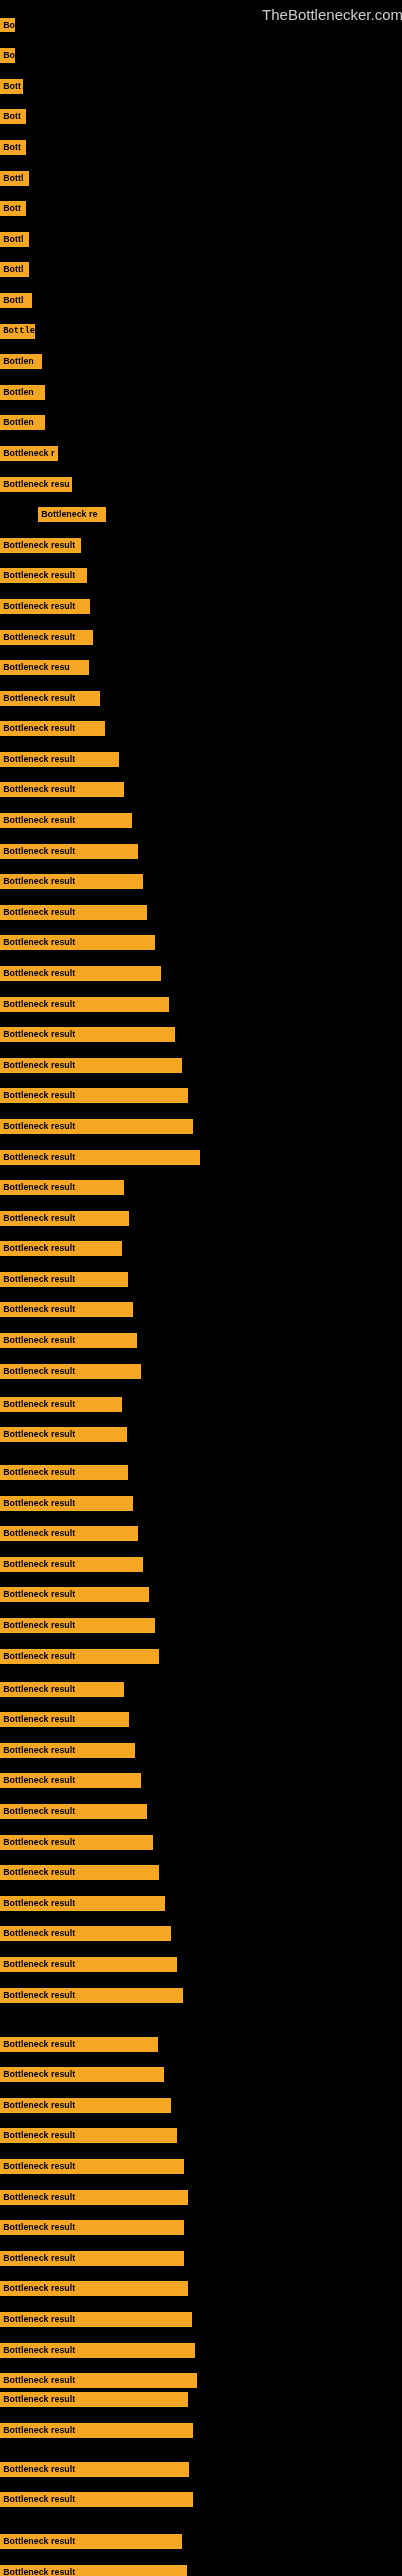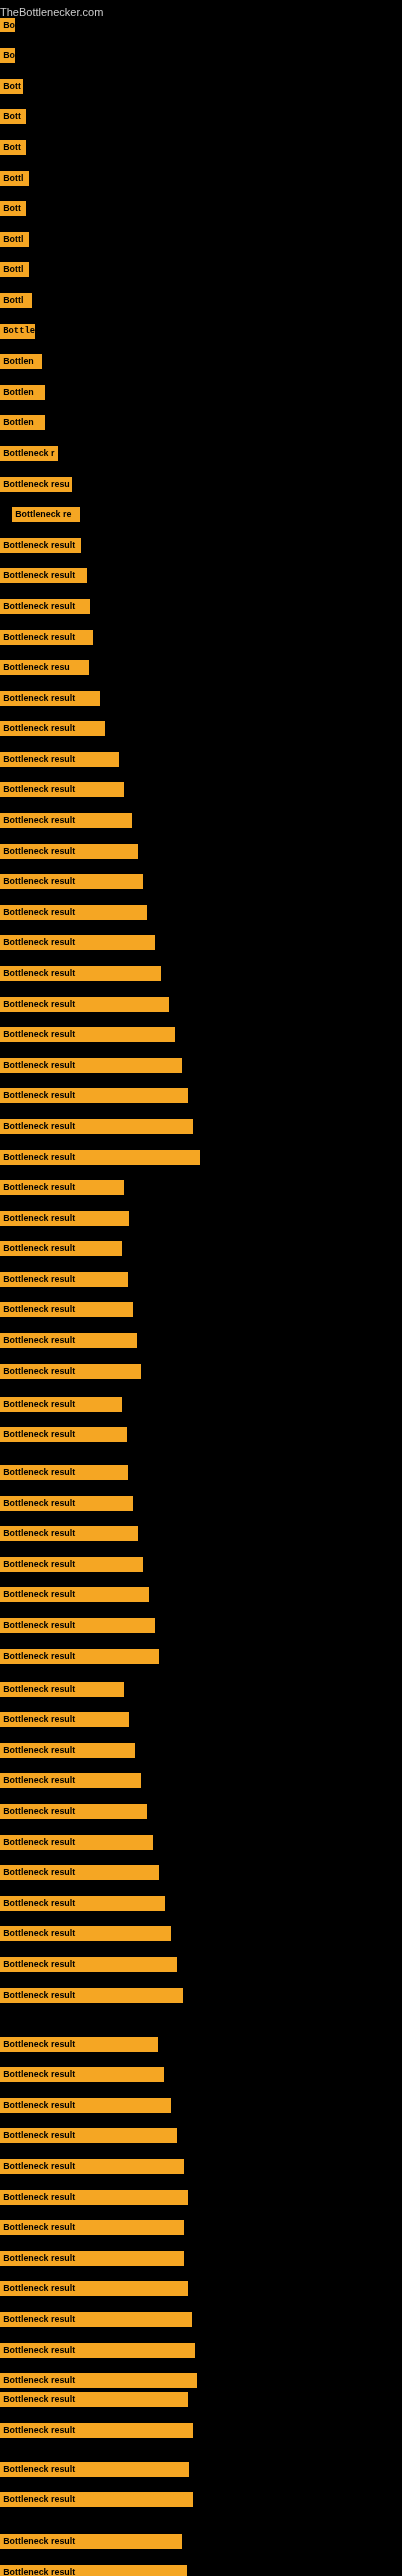--- a/index.html
+++ b/index.html
@@ -9,22 +9,22 @@
     }
     body {
       background-color: #000;
       width: 403px;
       min-height: 2576px;
       font-family: Arial, sans-serif;
       position: relative;
     }
     .site-title {
       color: #ccc;
-      font-size: 11px;
-      text-align: left;
+      font-size: 15px;
+      text-align: right;
       padding: 6.4px 0 3.2px 0;
       position: absolute;
       top: 0;
       width: 100%;
     }
     .bar-container {
       position: absolute;
       left: 0;
     }
     .bar-label {
@@ -52,21 +52,21 @@
 <div class="bar-container" style="top: 201px; left: 0px;"><span class="bar-label" style="width: 26px;">Bott</span></div>
 <div class="bar-container" style="top: 232px; left: 0px;"><span class="bar-label" style="width: 29px;">Bottl</span></div>
 <div class="bar-container" style="top: 262px; left: 0px;"><span class="bar-label" style="width: 29px;">Bottl</span></div>
 <div class="bar-container" style="top: 293px; left: 0px;"><span class="bar-label" style="width: 32px;">Bottl</span></div>
 <div class="bar-container" style="top: 324px; left: 0px; font-family: Liberation Mono, monospace;"><span class="bar-label" style="width: 35px;">Bottle</span></div>
 <div class="bar-container" style="top: 354px; left: 0px;"><span class="bar-label" style="width: 42px;">Bottlen</span></div>
 <div class="bar-container" style="top: 385px; left: 0px;"><span class="bar-label" style="width: 45px;">Bottlen</span></div>
 <div class="bar-container" style="top: 415px; left: 0px;"><span class="bar-label" style="width: 45px;">Bottlen</span></div>
 <div class="bar-container" style="top: 446px; left: 0px;"><span class="bar-label" style="width: 58px;">Bottleneck r</span></div>
 <div class="bar-container" style="top: 477px; left: 0px;"><span class="bar-label" style="width: 72px;">Bottleneck resu</span></div>
-<div class="bar-container" style="top: 507px; left: 12px;"><span class="bar-label" style="width: 68px;">Bottleneck re</span></div>
+<div class="bar-container" style="top: 507px; left: 0px; padding-left: 38px;"><span class="bar-label" style="width: 68px;">Bottleneck re</span></div>
 <div class="bar-container" style="top: 538px; left: 0px;"><span class="bar-label" style="width: 81px;">Bottleneck result</span></div>
 <div class="bar-container" style="top: 568px; left: 0px;"><span class="bar-label" style="width: 87px;">Bottleneck result</span></div>
 <div class="bar-container" style="top: 599px; left: 0px;"><span class="bar-label" style="width: 90px;">Bottleneck result</span></div>
 <div class="bar-container" style="top: 630px; left: 0px;"><span class="bar-label" style="width: 93px;">Bottleneck result</span></div>
 <div class="bar-container" style="top: 660px; left: 0px;"><span class="bar-label" style="width: 89px;">Bottleneck resu</span></div>
 <div class="bar-container" style="top: 691px; left: 0px;"><span class="bar-label" style="width: 100px;">Bottleneck result</span></div>
 <div class="bar-container" style="top: 721px; left: 0px;"><span class="bar-label" style="width: 105px;">Bottleneck result</span></div>
 <div class="bar-container" style="top: 752px; left: 0px;"><span class="bar-label" style="width: 119px;">Bottleneck result</span></div>
 <div class="bar-container" style="top: 782px; left: 0px;"><span class="bar-label" style="width: 124px;">Bottleneck result</span></div>
 <div class="bar-container" style="top: 813px; left: 0px;"><span class="bar-label" style="width: 132px;">Bottleneck result</span></div>

